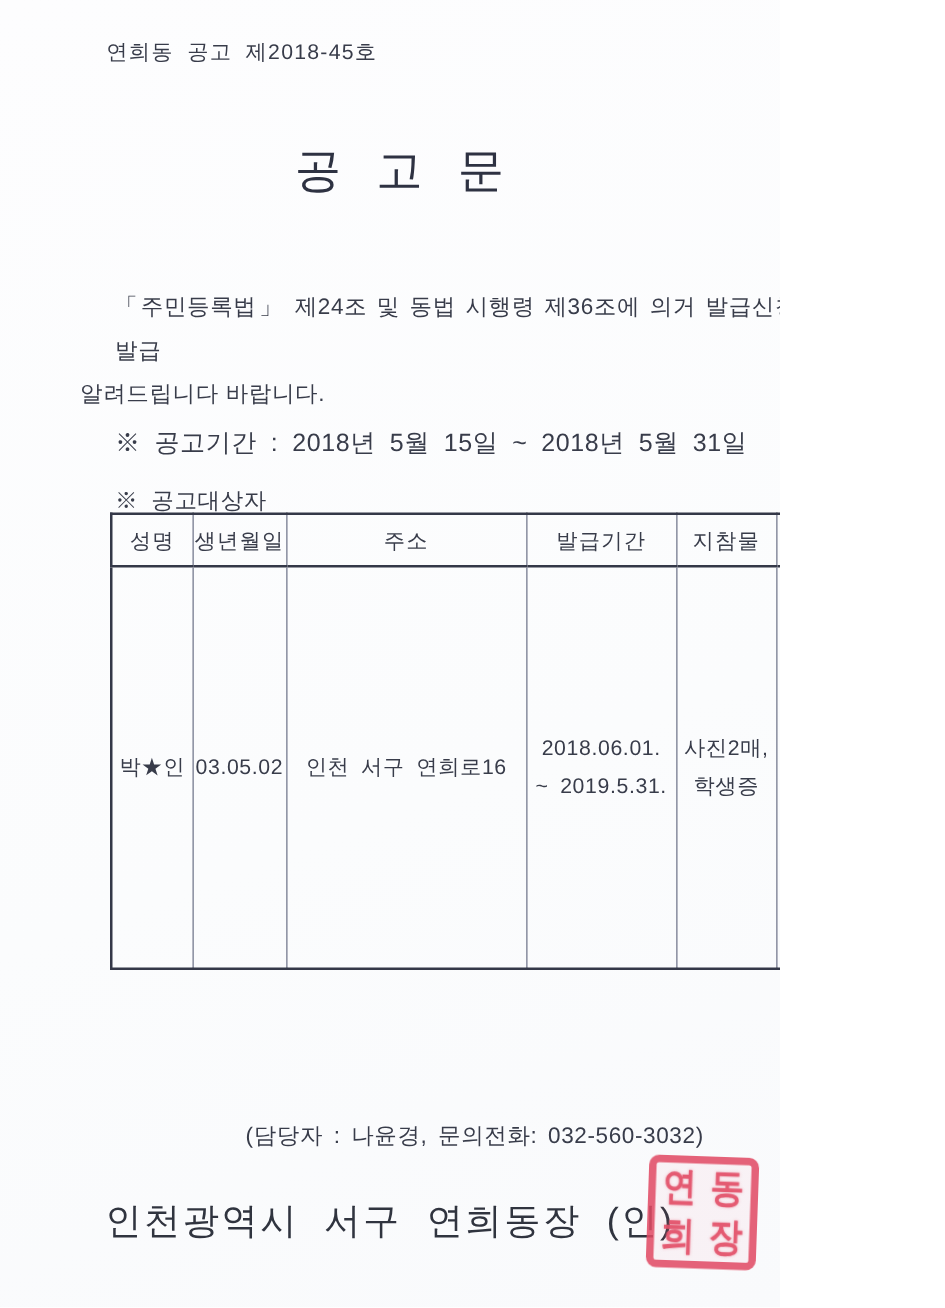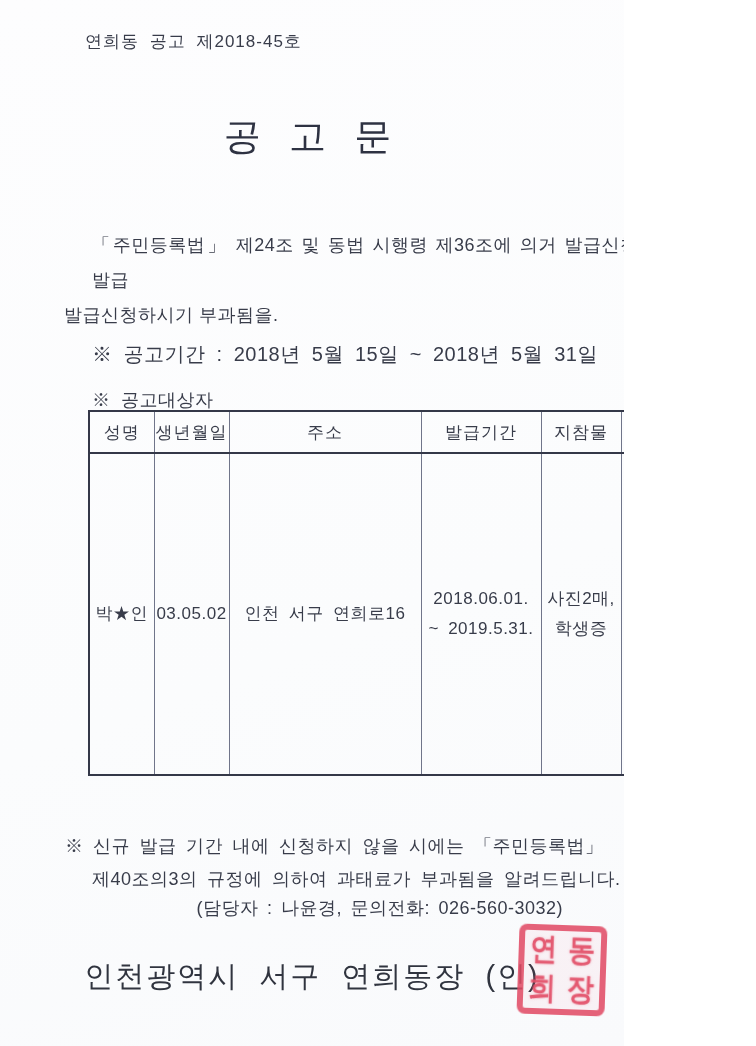--- a/index.html
+++ b/index.html
@@ -7,21 +7,21 @@
     position:relative;
     width:624px;height:1046px;
     background:linear-gradient(160deg,#fdfdfe 0%,#fbfcfd 60%,#f9fafc 100%);
     font-family:"Liberation Sans", sans-serif;
     color:#383c4a;
     overflow:hidden;
     text-decoration:underline;
   }
   .abs{position:absolute;}
   .doc-number{top:30px;left:85px;font-size:17px;letter-spacing:1px;word-spacing:5px;}
-  .title{top:112px;left:0;width:100%;text-align:center;font-size:37px;letter-spacing:9px;color:#2e3242;}
+  .title{top:112px;left:12px;width:100%;text-align:center;font-size:37px;letter-spacing:9px;color:#2e3242;}
   .body-par{top:228px;left:64px;width:630px;font-size:18px;line-height:35px;letter-spacing:0.5px;}
   .body-par .jline{text-align:justify;text-align-last:justify;}
   .body-par .indent{padding-left:28px;}
   .body-par .lastline{text-align:left;}
   .notice-period{top:341px;left:92px;font-size:20px;word-spacing:5px;letter-spacing:0.5px;}
   .notice-target{top:388px;left:92px;font-size:18px;word-spacing:5px;letter-spacing:0.5px;}
   table.roster{
     position:absolute;top:410px;left:88px;
     width:585px;height:358px;
     border-collapse:collapse;
@@ -64,21 +64,21 @@
 <body>
 
 <div class="page">
 
   <div class="abs doc-number">연희동 공고 제2018-45호</div>
 
   <div class="abs title">공 고 문</div>
 
   <div class="abs body-par">
     <div class="jline indent">「주민등록법」 제24조 및 동법 시행령 제36조에 의거 발급신청하시기 발급</div>
-    <div class="lastline">발급신청하시기 부과됨을.</div>
+    <div class="lastline">알려드립니다 바랍니다.</div>
   </div>
 
   <div class="abs notice-period">※ 공고기간 : 2018년 5월 15일 ~ 2018년 5월 31일</div>
 
   <div class="abs notice-target">※ 공고대상자</div>
 
   <table class="roster">
     <colgroup>
       <col class="col-name">
         <col class="col-birth">
@@ -108,26 +108,22 @@
         </td>
         <td>
           <div>사진2매,</div>
           <div>학생증</div>
         </td>
         <td></td>
       </tr>
     </tbody>
   </table>
 
-  <div class="abs footnote">
-    <div class="fn1">※ 신규 발급 기간 내에 신청하지 않을 시에는 「주민등록법」</div>
-    <div class="fn2">제40조의3의 규정에 의하여 과태료가 부과됨을 알려드립니다.</div>
-  </div>
 
-  <div class="abs contact">(담당자 : 나윤경, 문의전화: 026-560-3032)</div>
+  <div class="abs contact">(담당자 : 나윤경, 문의전화: 032-560-3032)</div>
 
   <div class="abs signature">인천광역시 서구 연희동장 (인)</div>
 
   <div class="abs stamp">
     <span>연</span>
     <span>동</span>
     <span>희</span>
     <span>장</span>
   </div>
 

